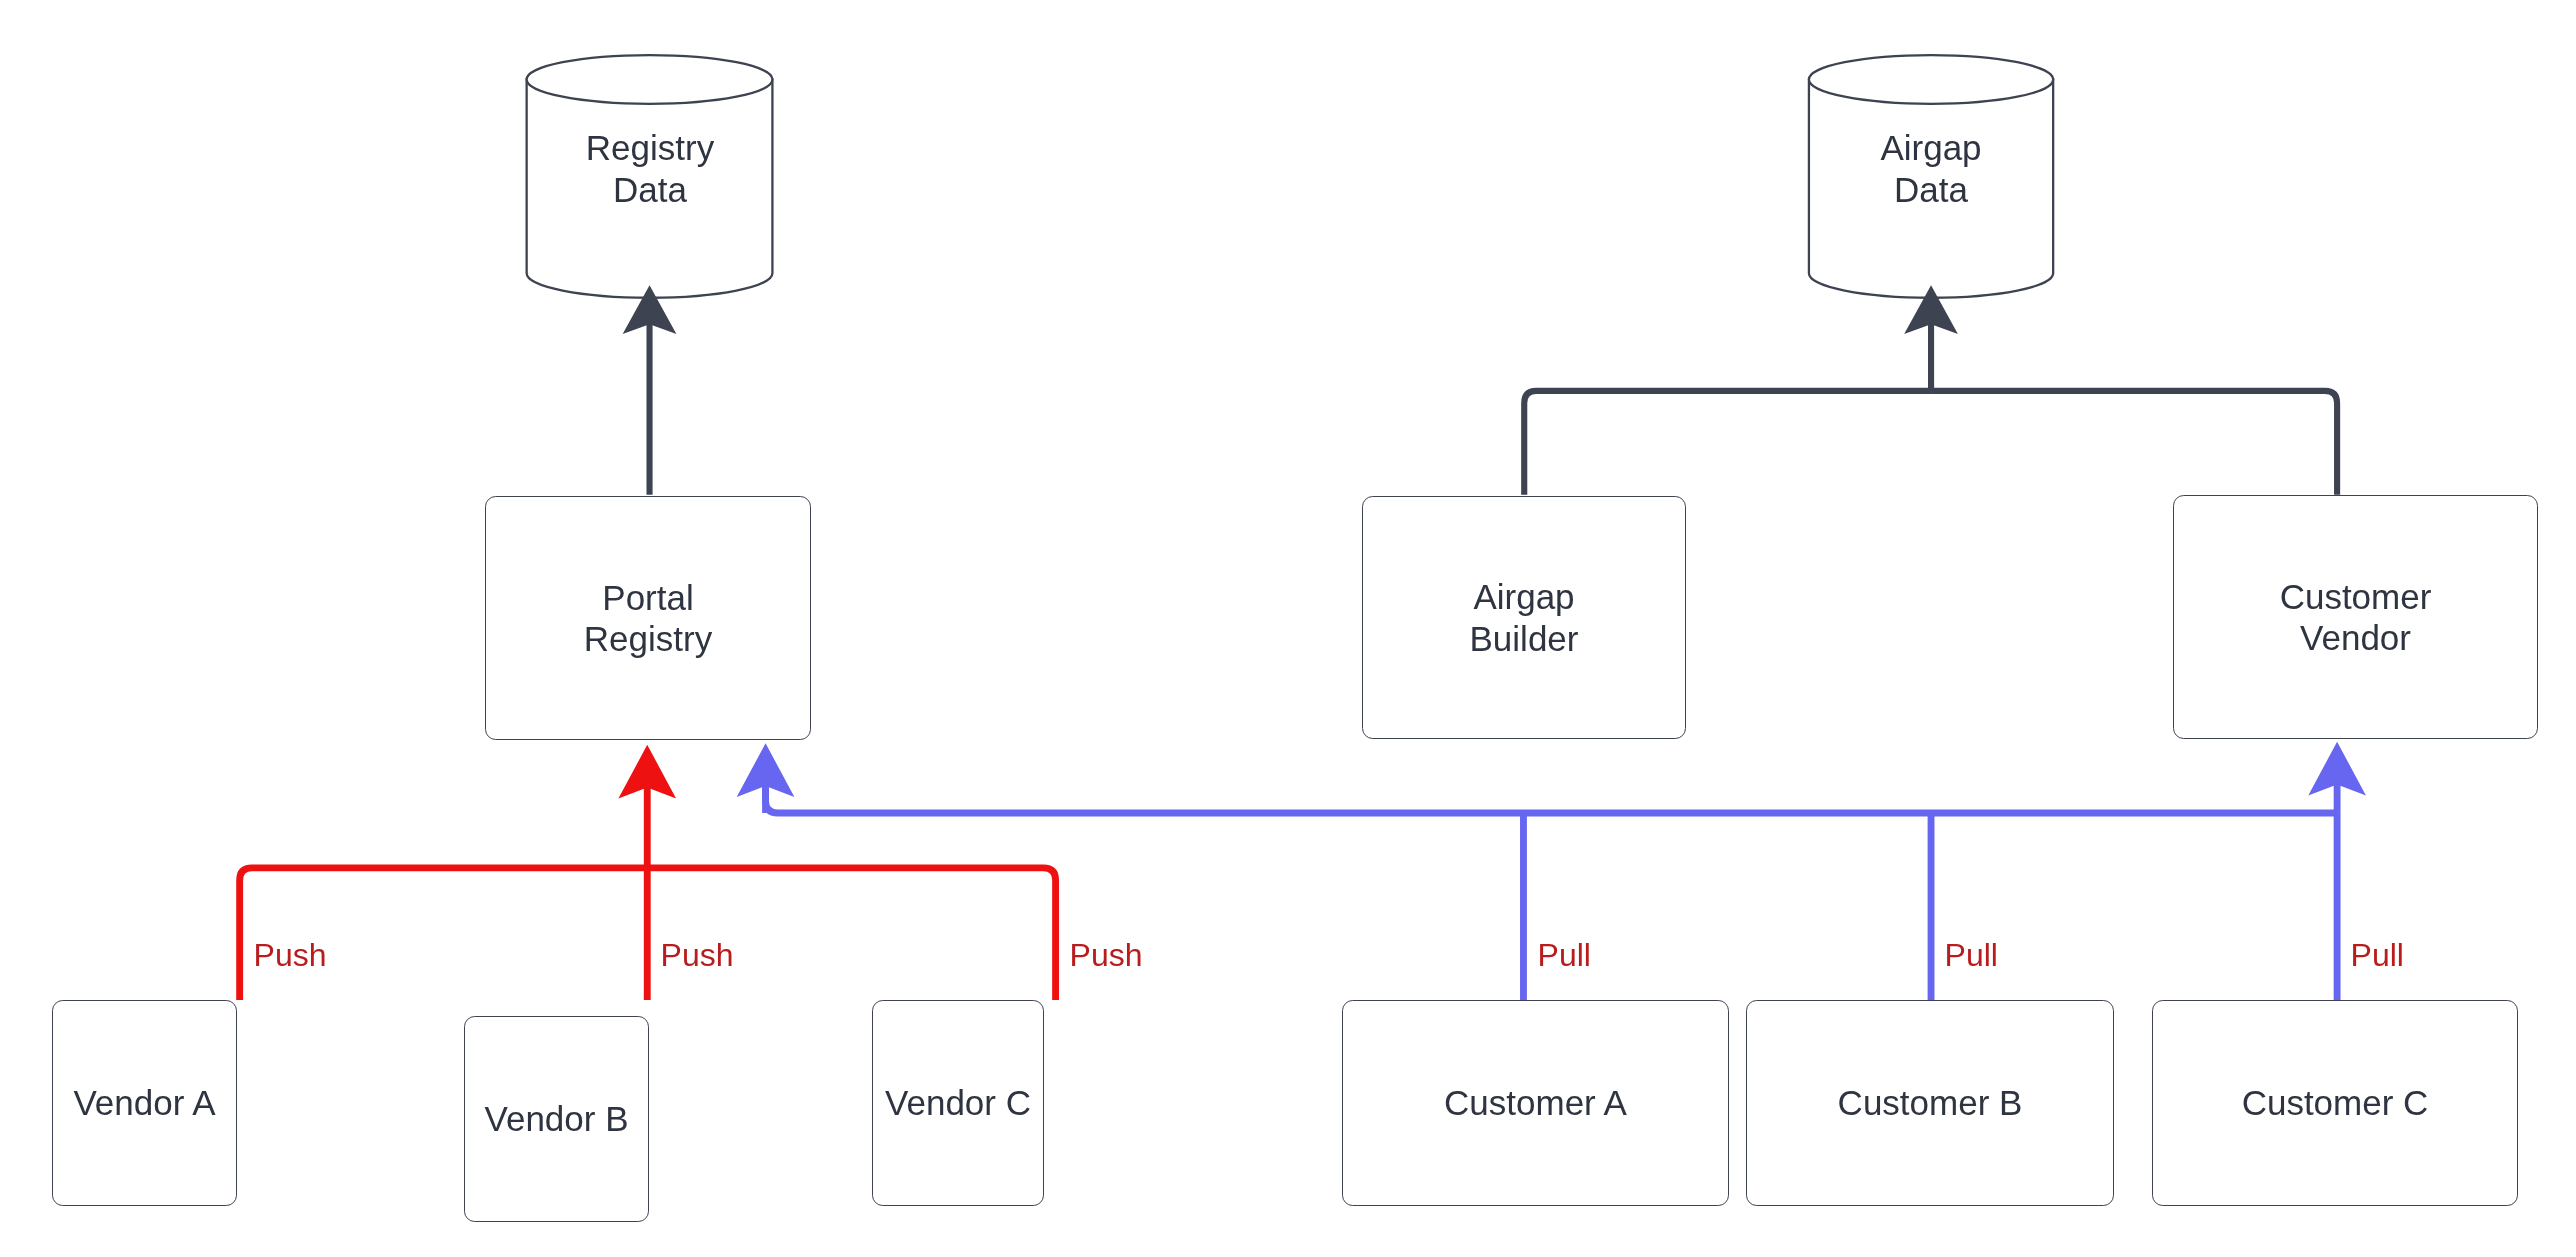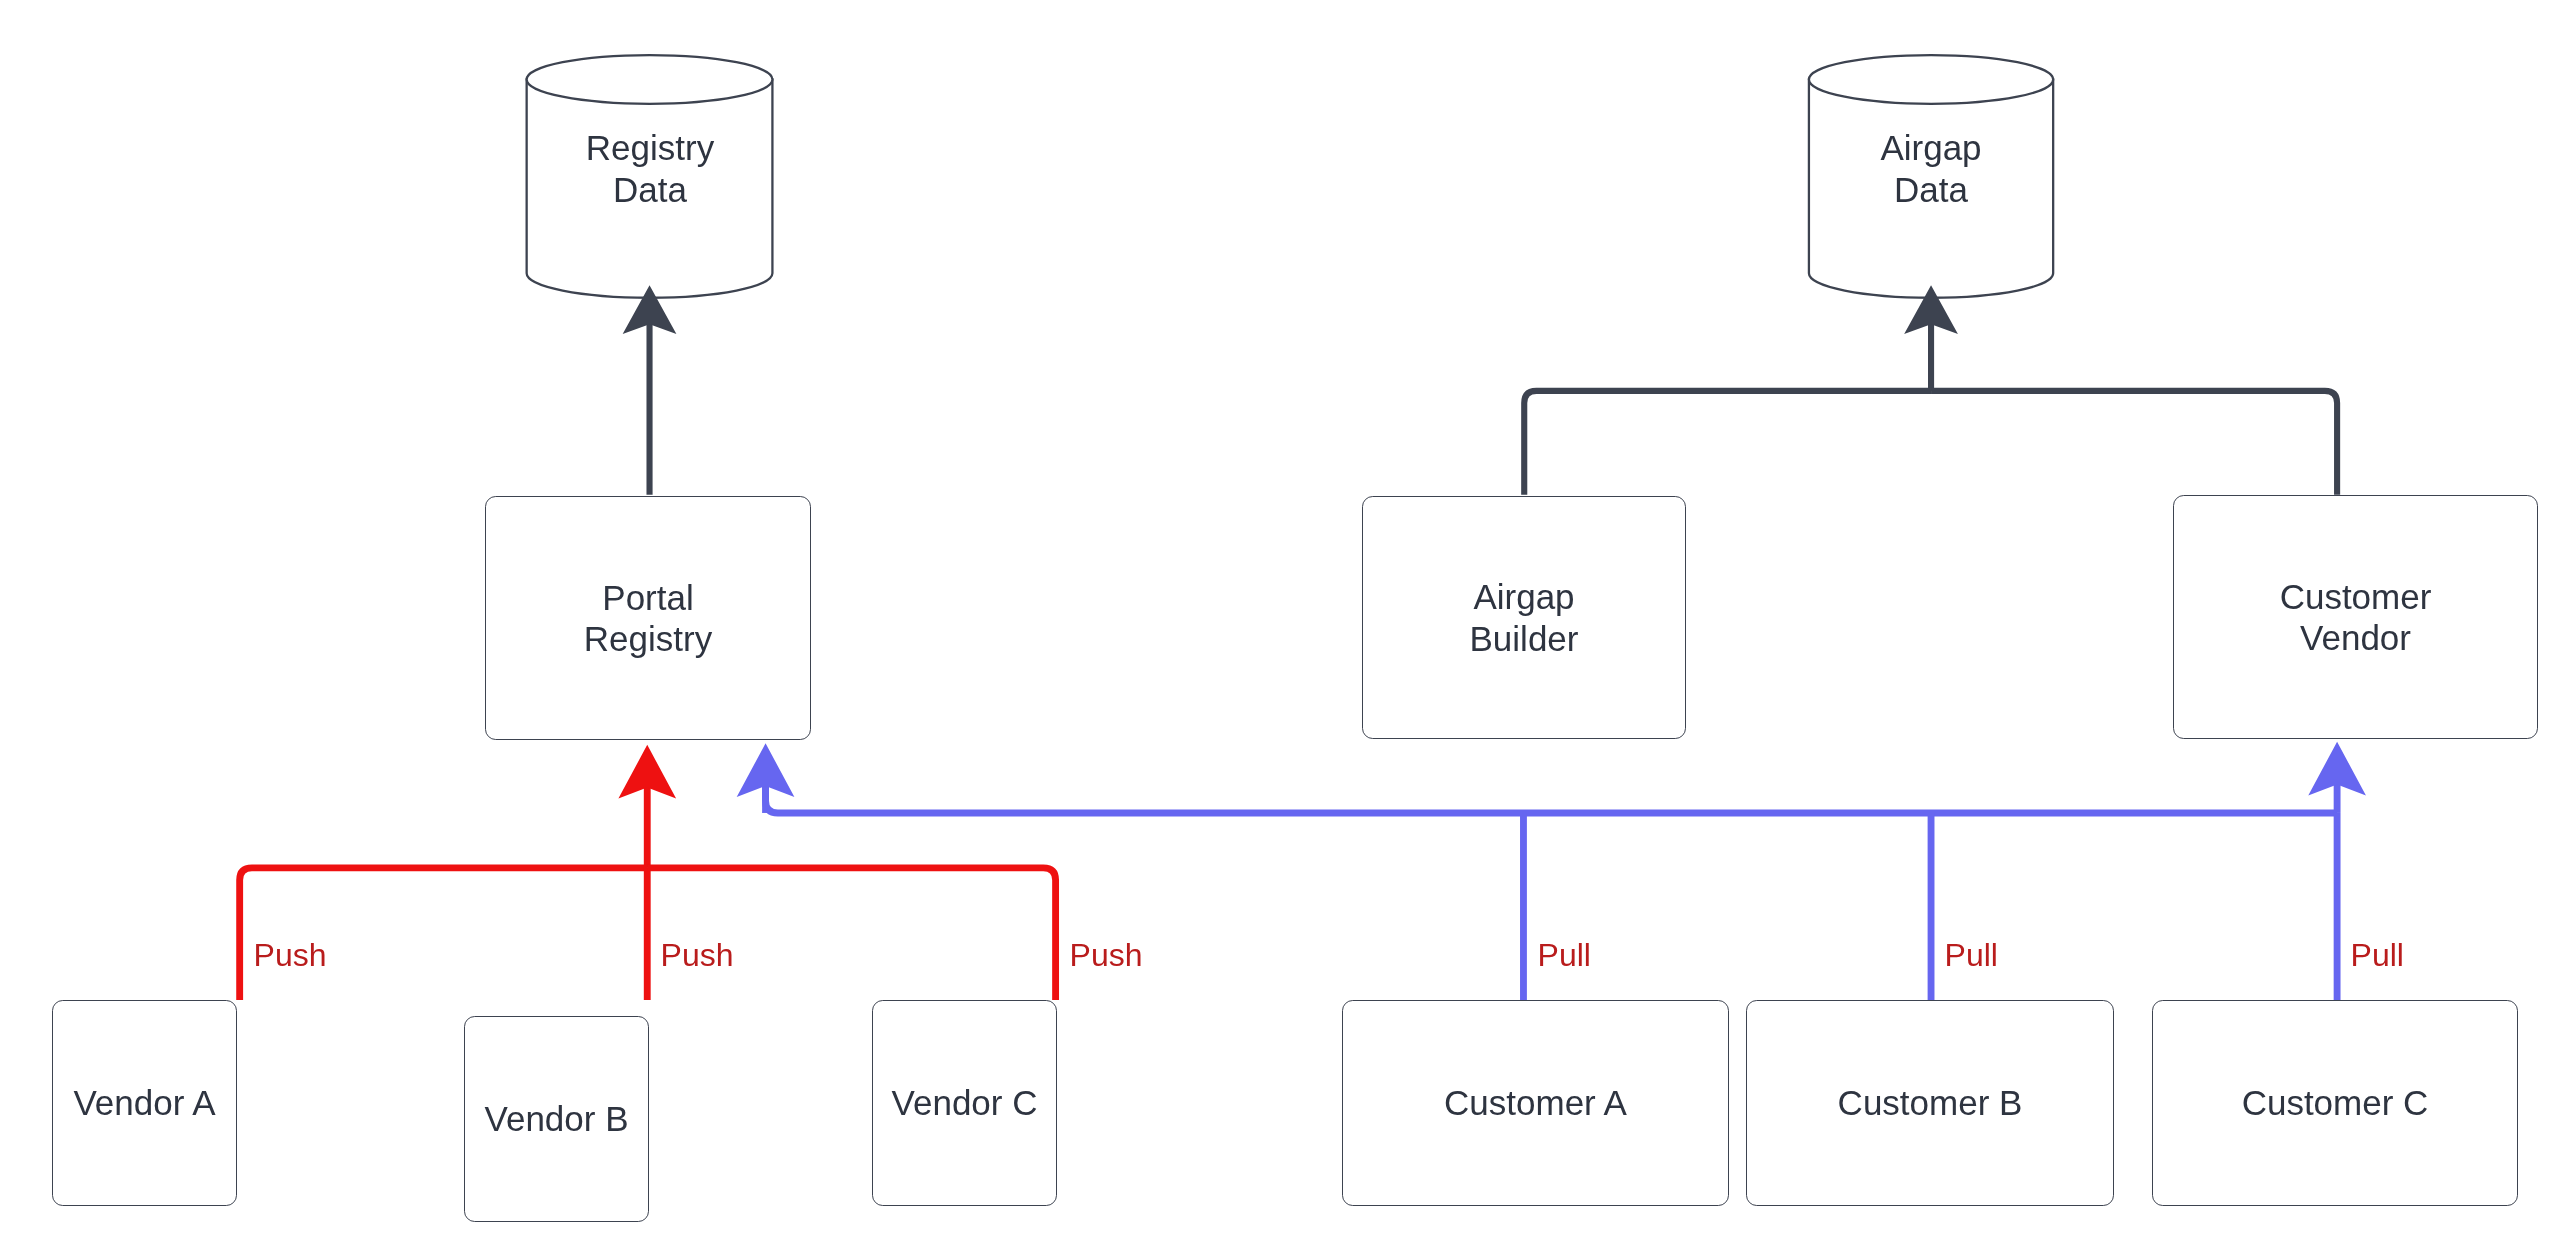--- a/index.html
+++ b/index.html
@@ -82,21 +82,21 @@
     <span>Customer</span>
     <span>Vendor</span>
   </div>
 
   <div class="node boxnode" style="left:52px;top:1000px;width:185px;height:206px;">
     <span>Vendor A</span>
   </div>
   <div class="node boxnode" style="left:464px;top:1000px;width:185px;height:206px;margin-top:16px;">
     <span>Vendor B</span>
   </div>
-  <div class="node boxnode" style="left:872px;top:1000px;width:185px;height:206px;">
+  <div class="node boxnode" style="left:872px;top:1000px;width:172px;height:206px;">
     <span>Vendor C</span>
   </div>
 
   <div class="node boxnode" style="left:1342px;top:1000px;width:387px;height:206px;">
     <span>Customer A</span>
   </div>
   <div class="node boxnode" style="left:1746px;top:1000px;width:368px;height:206px;">
     <span>Customer B</span>
   </div>
   <div class="node boxnode" style="left:2152px;top:1000px;width:366px;height:206px;">

